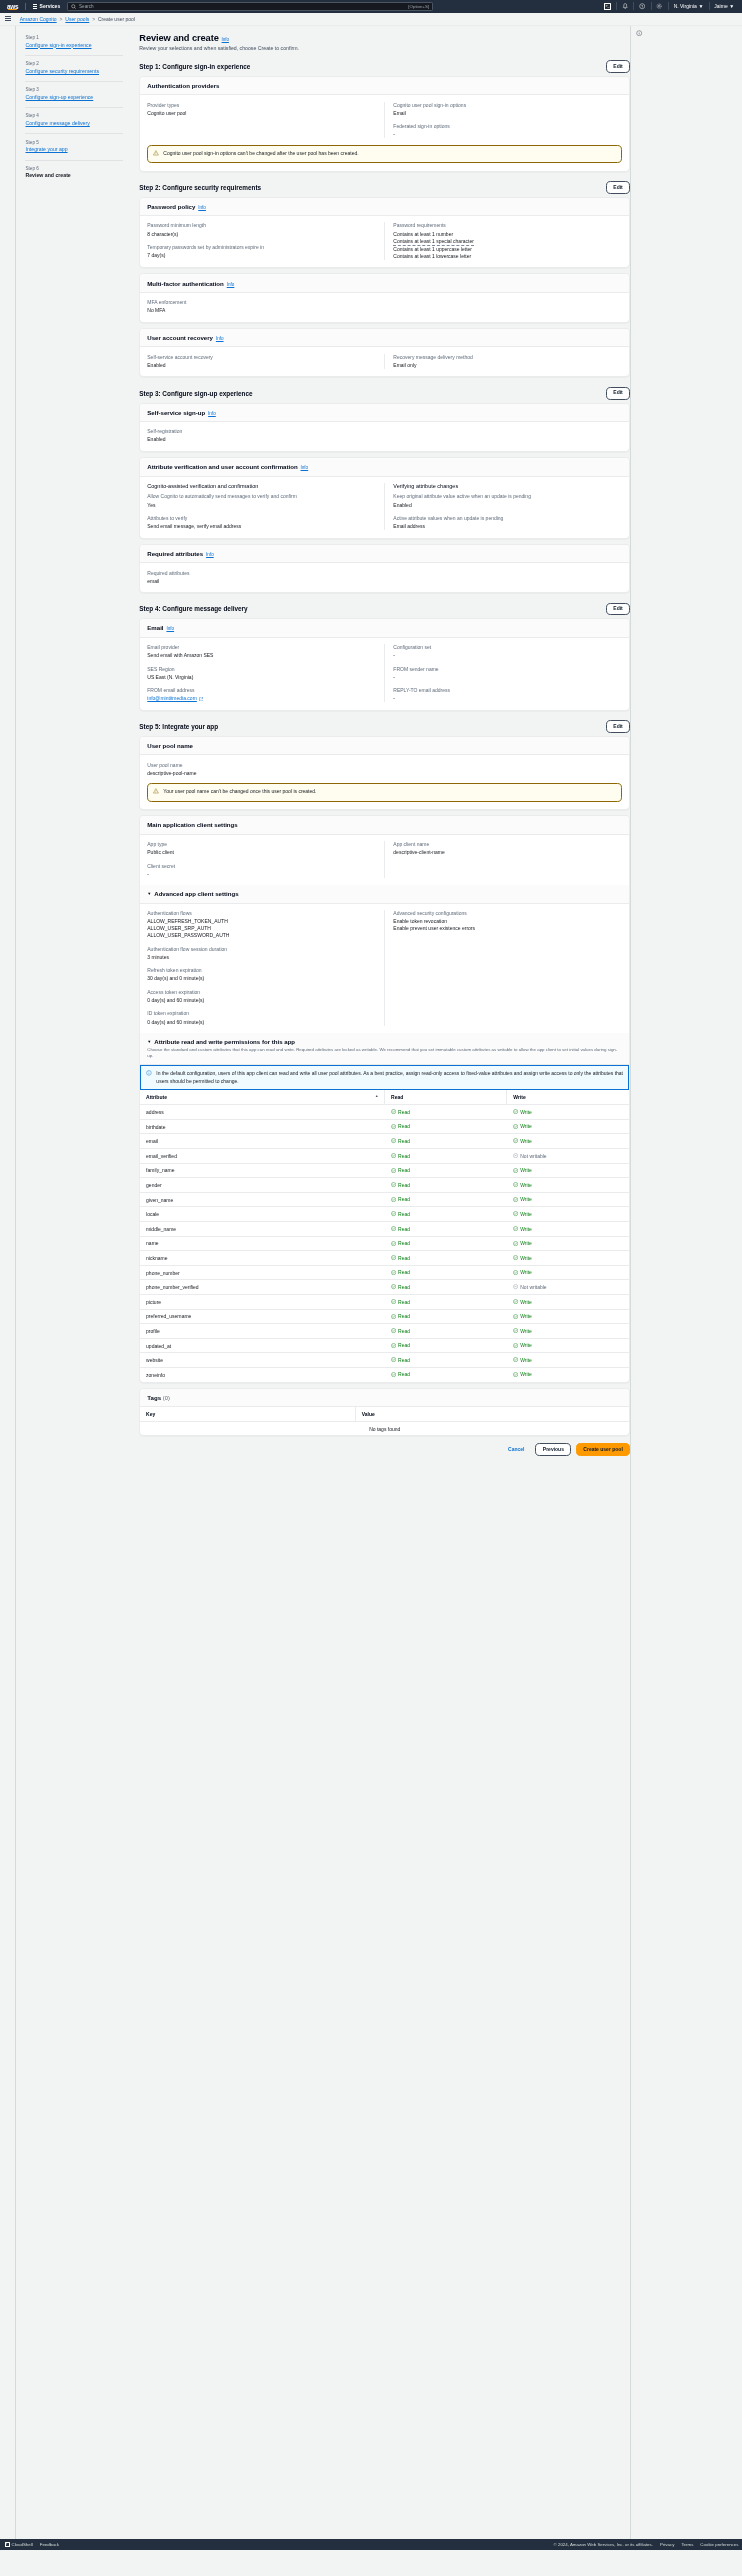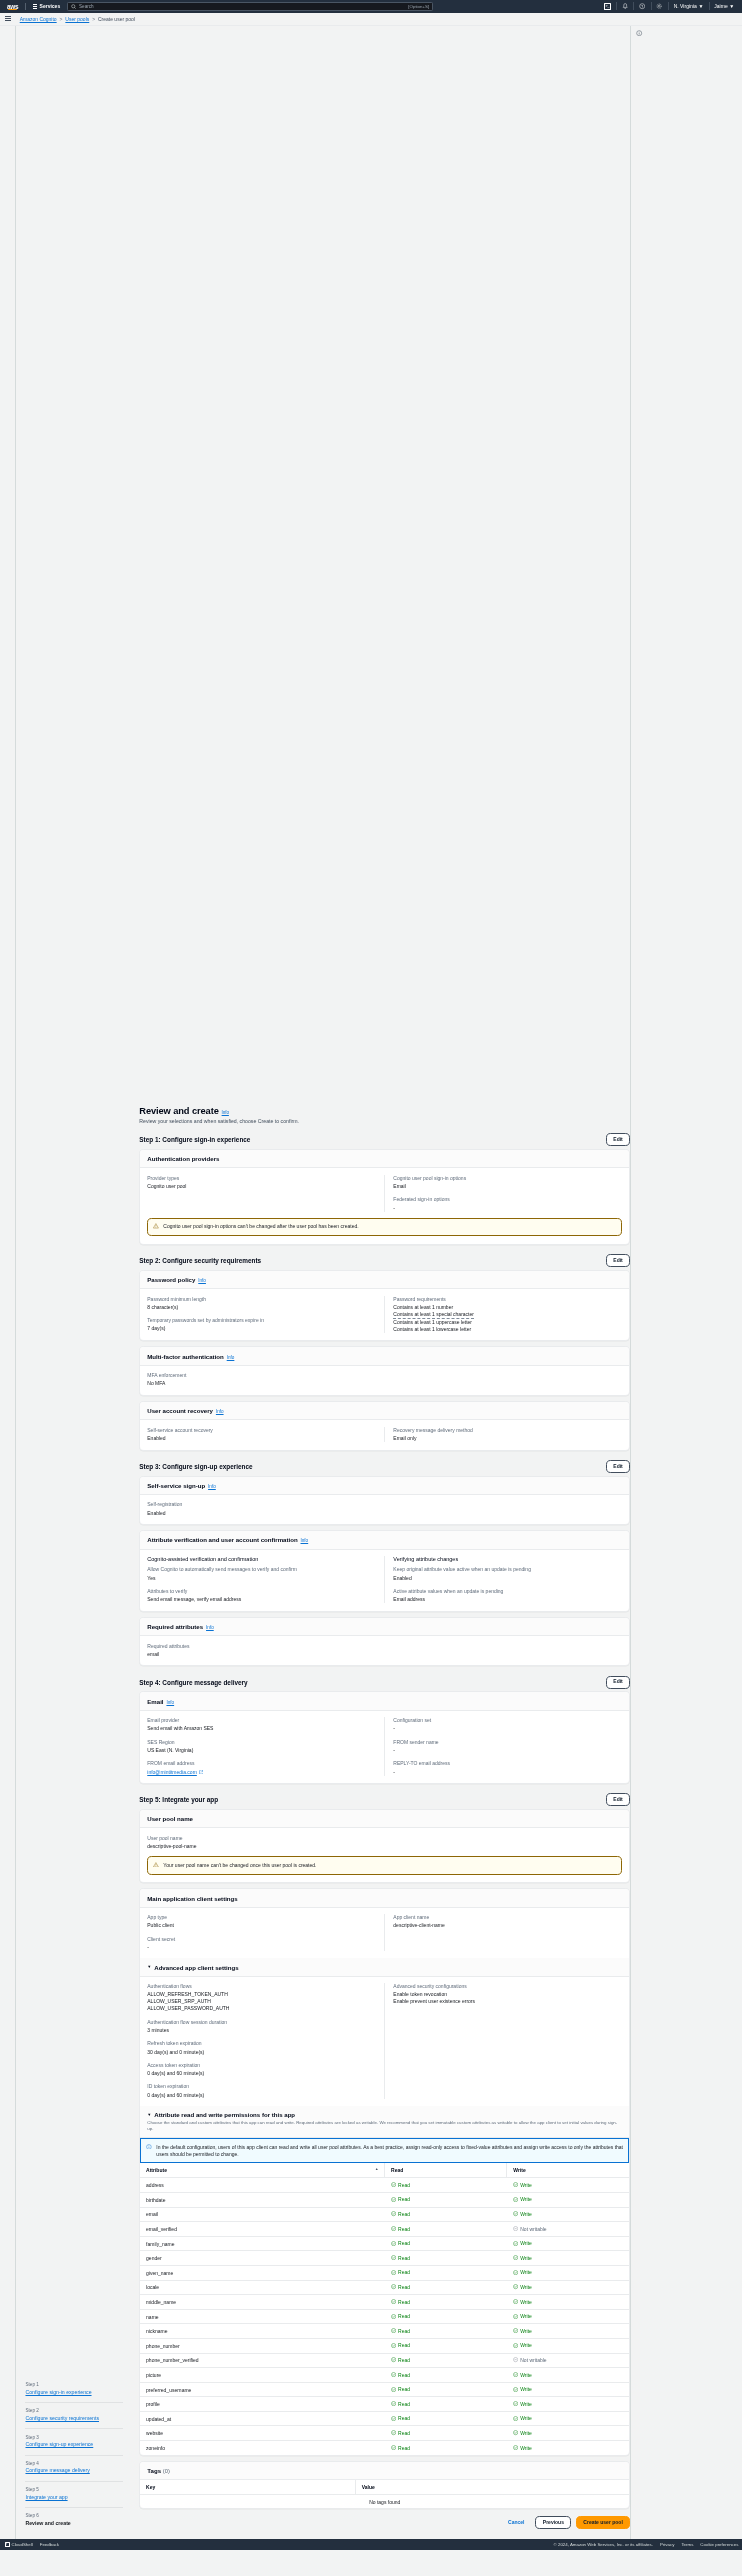--- a/index.html
+++ b/index.html
@@ -89,21 +89,21 @@
     display: flex; align-items: center; justify-content: center;
   }
   .hamburger { width: 6.4px; }
   .hamburger i { display: block; height: 0.9px; background: #414d5c; margin-bottom: 1.2px; }
   .crumbs { display: flex; align-items: center; gap: 2.9px; font-size: 5px; padding-left: 3.5px; }
   .crumbs a { color: #0972d3; text-decoration: underline; cursor: pointer; }
   .crumbs .sep { color: #5f6b7a; }
   .crumbs .cur { color: #414d5c; }
 
   
-  .shell { display: flex; align-items: flex-end; min-height: 2513px; }
+  .shell { display: flex; align-items: flex-start; min-height: 2513px; }
   .left-rail {
     width: 16.2px;
     align-self: stretch;
     background: #f2f3f3;
     border-right: 0.6px solid #d5dbdb;
     padding-top: 3.5px;
     display:flex; flex-direction:column; align-items:center;
   }
   .steps-nav {
     width: 115px;

